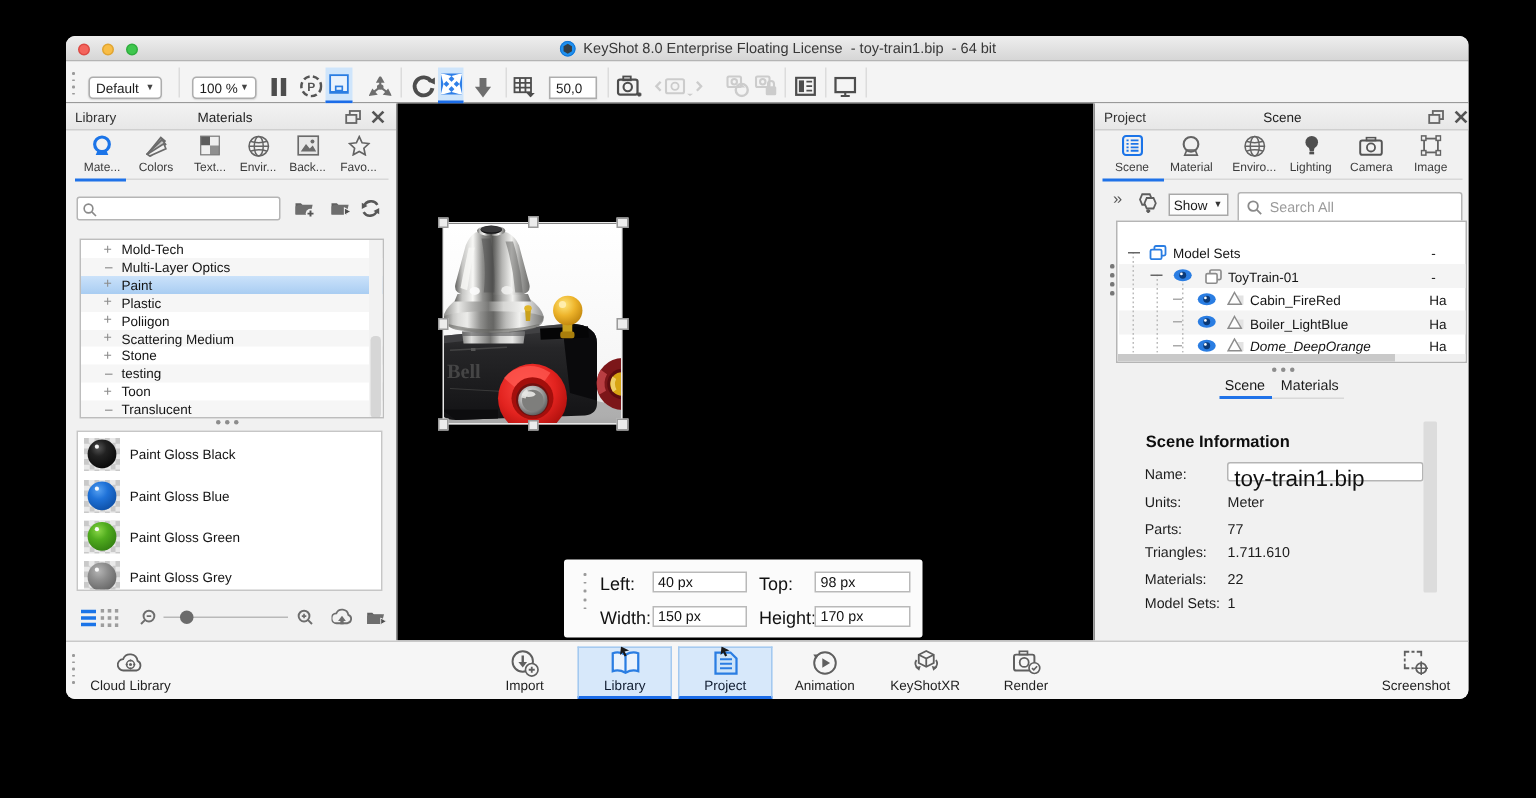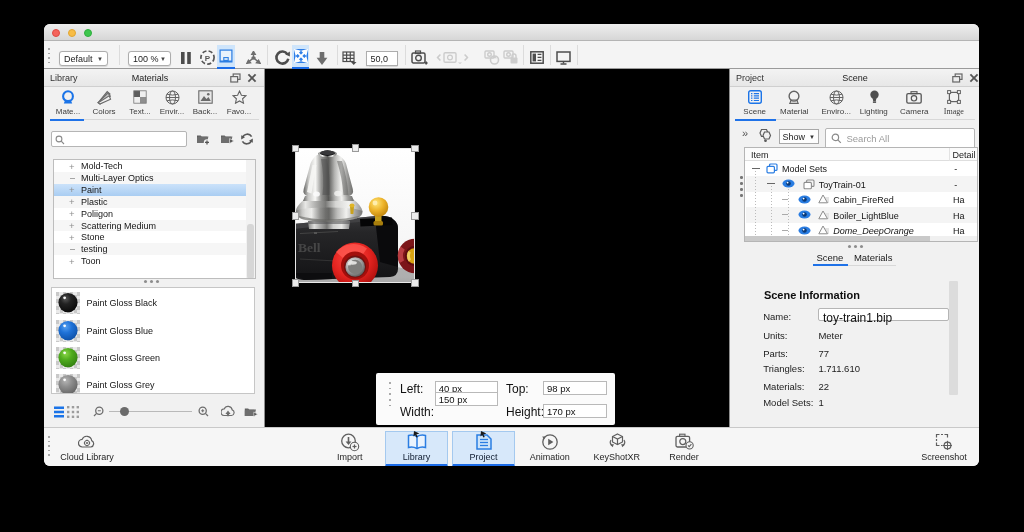--- a/index.html
+++ b/index.html
@@ -55,20 +55,28 @@
 .rlbl { position:absolute; font-size:9.5px; color:#1c1c1c; white-space:nowrap; }
 </style>
 </head>
 <body>
 <div id="win">
 
   <div id="titlebar">
     <div class="tl" style="left:7.5px;  background:#f4645c; border:0.5px solid #dd4a44;"></div>
     <div class="tl" style="left:23.6px; background:#f8bd46; border:0.5px solid #e0a532;"></div>
     <div class="tl" style="left:39.7px; background:#3ec64d; border:0.5px solid #2fae3e;"></div>
+    <div id="title">
+      <svg width="11" height="11" viewBox="0 0 11 11">
+          <circle cx="5.5" cy="5.5" r="5.2" fill="#1e90f0"></circle>
+          <circle cx="5.5" cy="5.5" r="4.9" fill="none" stroke="#0e6fd0" stroke-width="0.6"></circle>
+          <polygon points="5.5,2.2 8.3,3.9 8.3,7.1 5.5,8.8 2.7,7.1 2.7,3.9" fill="#333d44"></polygon>
+        </svg>
+      <span>KeyShot 8.0 Enterprise Floating License&nbsp; - toy-train1.bip&nbsp; - 64 bit</span>
+    </div>
   </div>
 
   <div id="toolbar">
     <div class="dots-v" style="left:4px; top:7px;">
         <i></i>
         <i></i>
         <i></i>
         <i></i>
       </div>
     <div class="combo" style="left:15px; top:10px; width:49px; height:15px;">
@@ -330,20 +338,24 @@
           <span class="pm">+</span>
           <span>Stone</span>
         </div>
       <div class="lrow" style="top:83.7px; background:#f6f6f6;">
           <span class="pm2"></span>
           <span>testing</span>
         </div>
       <div class="lrow" style="top:95.6px;">
           <span class="pm">+</span>
           <span>Toon</span>
+        </div>
+      <div class="lrow" style="top:107.5px; background:#f6f6f6;">
+          <span class="pm2"></span>
+          <span>Translucent</span>
         </div>
       <div class="abs" style="right:0.5px; top:0.5px; width:9px; height:119px; background:#f2f2f2;"></div>
       <div class="abs" style="right:1.5px; top:64px; width:7px; height:55px; background:#d6d6d6; border-radius:3px;"></div>
     </div>
 
     <div class="abs" style="left:100px; top:211px; display:flex; gap:3px;">
         <i style="width:3px;height:3px;border-radius:50%;background:#8d8d8d;"></i>
         <i style="width:3px;height:3px;border-radius:50%;background:#8d8d8d;"></i>
         <i style="width:3px;height:3px;border-radius:50%;background:#8d8d8d;"></i>
       </div>
@@ -563,21 +575,21 @@
           <i></i>
           <i></i>
           <i></i>
           <i></i>
         </div>
       <span class="dlbl" style="left:24px; top:9px;">Left:</span>
       <div class="dinp" style="left:58.7px; top:8px;">40 px</div>
       <span class="dlbl" style="left:130px; top:9px;">Top:</span>
       <div class="dinp" style="left:167px; top:8px;">98 px</div>
       <span class="dlbl" style="left:24px; top:32px;">Width:</span>
-      <div class="dinp" style="left:58.7px; top:19px;">150 px</div>
+      <div class="dinp" style="left:58.7px; top:31px;">150 px</div>
       <span class="dlbl" style="left:130px; top:32px;">Height:</span>
       <div class="dinp" style="left:167px; top:31px;">170 px</div>
     </div>
   </div>
 
   <div id="rpanel" class="panel">
     <div class="phead">
       <span style="position:absolute; left:6px; top:4px;">Project</span>
       <span style="position:absolute; left:125px; top:4px; transform:translateX(-50%); color:#222;">Scene</span>
       <svg style="position:absolute; left:222px; top:4px;" width="11" height="10" viewBox="0 0 11 10">
@@ -636,21 +648,21 @@
           <rect x="10.4" y="0.6" width="3" height="3"></rect>
           <rect x="0.6" y="10.4" width="3" height="3"></rect>
           <rect x="10.4" y="10.4" width="3" height="3"></rect>
         </g>
     </svg>
     <div class="tablbl" style="left:24.7px; top:38px;">Scene</div>
     <div class="tablbl" style="left:64.3px; top:38px;">Material</div>
     <div class="tablbl" style="left:106.2px; top:38px;">Enviro...</div>
     <div class="tablbl" style="left:143.8px; top:38px;">Lighting</div>
     <div class="tablbl" style="left:184.3px; top:38px;">Camera</div>
-    <div class="tablbl" style="left:223.8px; top:38px;font-family:Liberation Serif, serif;">Image</div>
+    <div class="tablbl" style="left:223.8px; top:38px;">Image</div>
     <div class="blueline" style="left:4.7px; top:49.8px; width:41px;"></div>
     <div class="greyline" style="left:45.7px; top:50.3px; width:199px;"></div>
 
     <span class="abs" style="left:12px; top:58px; font-size:11px; color:#555;">»</span>
     <svg class="abs" style="left:26px; top:58.5px;" width="16" height="14" viewBox="0 0 16 14">
       <g fill="none" stroke="#5d5d5d" stroke-width="1.2">
         <path d="M 5.5 1.5 L 10.5 1.5 L 12 5 L 10.5 8.5 L 5.5 8.5 L 4 5 Z"></path>
         <path d="M 8.5 4 L 13 4 L 14.5 7.5 L 13 11 L 8.5 11 L 7 7.5 Z" fill="#f1f1f1"></path>
       </g>
       <g stroke="#5d5d5d" stroke-width="1.4">
@@ -664,25 +676,20 @@
       </div>
     <div class="inputbox" style="left:94.5px; top:59px; width:150.9px; height:32px;">
       <svg style="position:absolute;left:5px;top:3.5px;" width="11" height="11" viewBox="0 0 11 11">
           <circle cx="4.4" cy="4.4" r="3.2" fill="none" stroke="#8a8a8a" stroke-width="1.2"></circle>
           <line x1="6.8" y1="6.8" x2="9.8" y2="9.8" stroke="#8a8a8a" stroke-width="1.2"></line>
         </svg>
       <span style="position:absolute; left:21px; top:3.5px; font-size:9.5px; color:#9b9b9b;">Search All</span>
     </div>
 
     <div class="abs" style="left:14.4px; top:78px; width:234px; height:95px; background:#fff; border:1px solid #b5b5b5; overflow:hidden;" id="rtree">
-      <div class="abs" style="left:0; top:0; width:100%; height:12.5px; background:#fbfbfb; border-bottom:1px solid #dedede;">
-        <span style="position:absolute; left:5.5px; top:1.5px; font-size:9px; color:#222;">Item</span>
-        <span style="position:absolute; left:207px; top:1.5px; font-size:9px; color:#222;">Detail</span>
-        <div style="position:absolute; left:203.9px; top:0; width:1px; height:12.5px; background:#e3e3e3;"></div>
-      </div>
       <div class="rrow" style="top:12.5px;"></div>
       <div class="rrow" style="top:28px; background:#f4f4f4;"></div>
       <div class="rrow" style="top:43.5px;"></div>
       <div class="rrow" style="top:59px; background:#f4f4f4;"></div>
       <div class="rrow" style="top:74.5px;"></div>
 
       <div class="vguide" style="left:9.8px; top:20px; height:67px;"></div>
       <div class="vguide" style="left:25.6px; top:35px; height:52px;"></div>
       <div class="vguide" style="left:42.8px; top:35px; height:52px;"></div>
 
@@ -767,21 +774,21 @@
       </div>
 
     <span class="abs" style="left:99.9px; top:182.5px; transform:translateX(-50%); font-size:9.5px; color:#1a1a1a;">Scene</span>
     <span class="abs" style="left:143.2px; top:182.5px; transform:translateX(-50%); font-size:9.5px; color:#1a1a1a;">Materials</span>
     <div class="blueline" style="left:82.8px; top:195px; width:35.4px;"></div>
     <div class="greyline" style="left:118.2px; top:195.6px; width:47.6px;"></div>
 
     <span class="abs" style="left:33.9px; top:220px; font-size:11px; font-weight:bold; color:#0e0e0e;">Scene Information</span>
     <span class="rlbl" style="left:33.2px; top:241.5px;">Name:</span>
     <div class="inputbox" style="left:87.9px; top:239px; width:131.6px; height:13.4px;">
-        <span style="position:absolute; left:4px; top:1.5px; font-size:12px; color:#111;">toy-train1.bip</span>
+        <span style="position:absolute; left:4px; top:1.5px; font-size:15px; color:#111;">toy-train1.bip</span>
       </div>
     <span class="rlbl" style="left:33.2px; top:261px;">Units:</span>
       <span class="rlbl" style="left:88.4px; top:261px;">Meter</span>
     <span class="rlbl" style="left:33.2px; top:278.7px;">Parts:</span>
       <span class="rlbl" style="left:88.4px; top:278.7px;">77</span>
     <span class="rlbl" style="left:33.2px; top:294.4px;">Triangles:</span>
       <span class="rlbl" style="left:88.4px; top:294.4px;">1.711.610</span>
     <span class="rlbl" style="left:33.2px; top:312px;">Materials:</span>
       <span class="rlbl" style="left:88.4px; top:312px;">22</span>
     <span class="rlbl" style="left:33.2px; top:327.8px;">Model Sets:</span>

